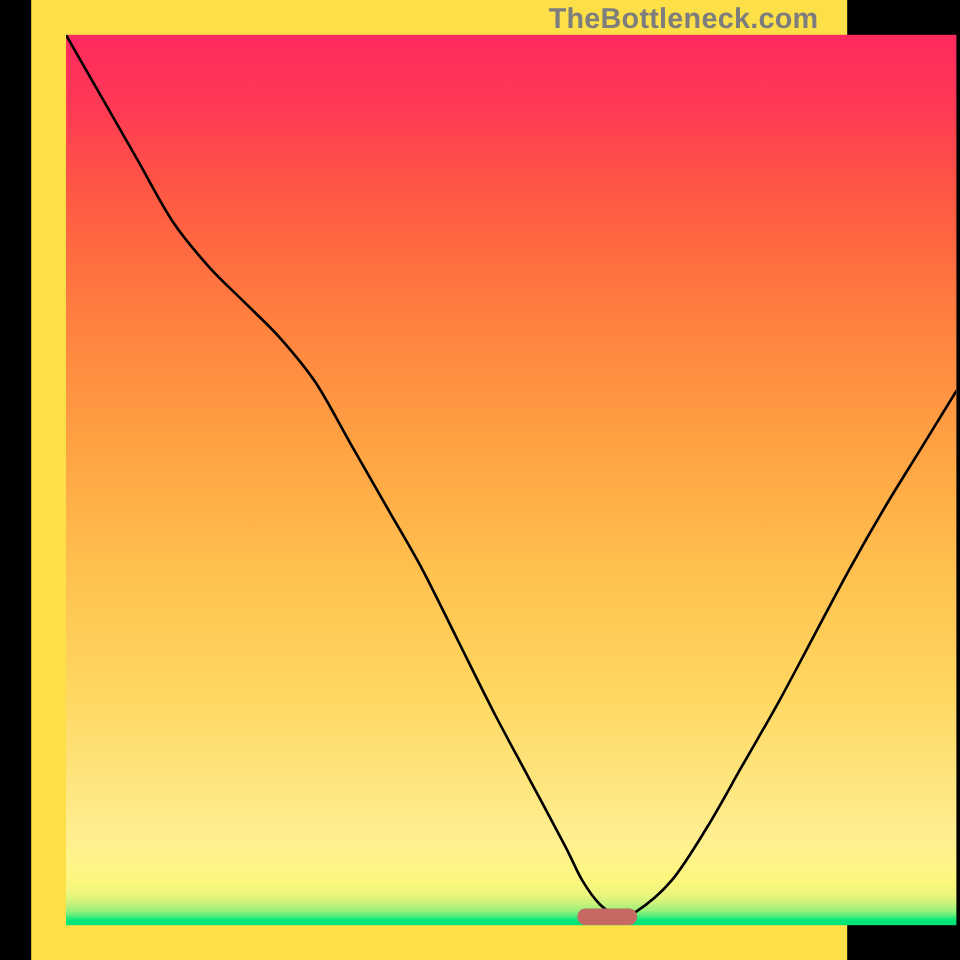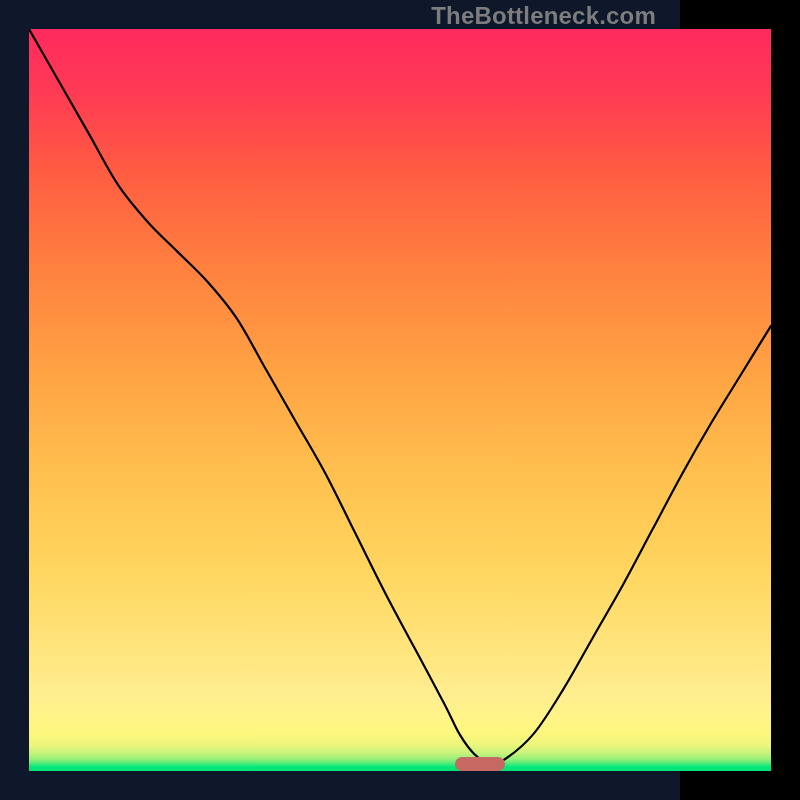--- a/index.html
+++ b/index.html
@@ -7,21 +7,22 @@
     padding: 0;
     width: 800px;
     height: 800px;
     background: #000;
     overflow: hidden;
   }
   .frame {
     position: relative;
     width: 680px;
     height: 800px;
-    background: #0f172a;
+    background: #fde047;
+    margin-left: 26px;
   }
   .plot-area {
     position: absolute;
     left: 29px;
     top: 29px;
     width: 742px;
     height: 742px;
     background: linear-gradient(to top,
       #00e277 0px,
       #00e779 4px,

